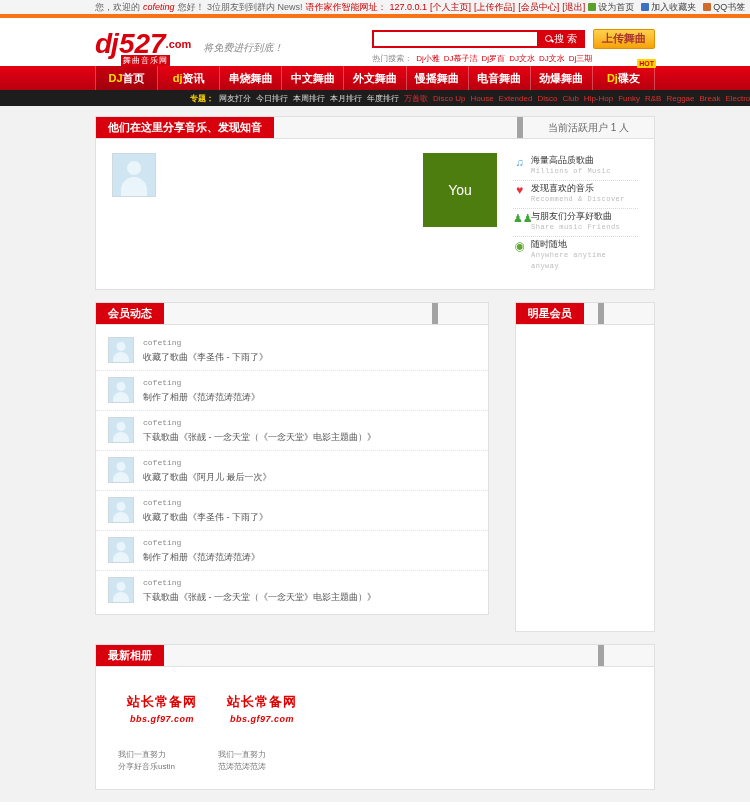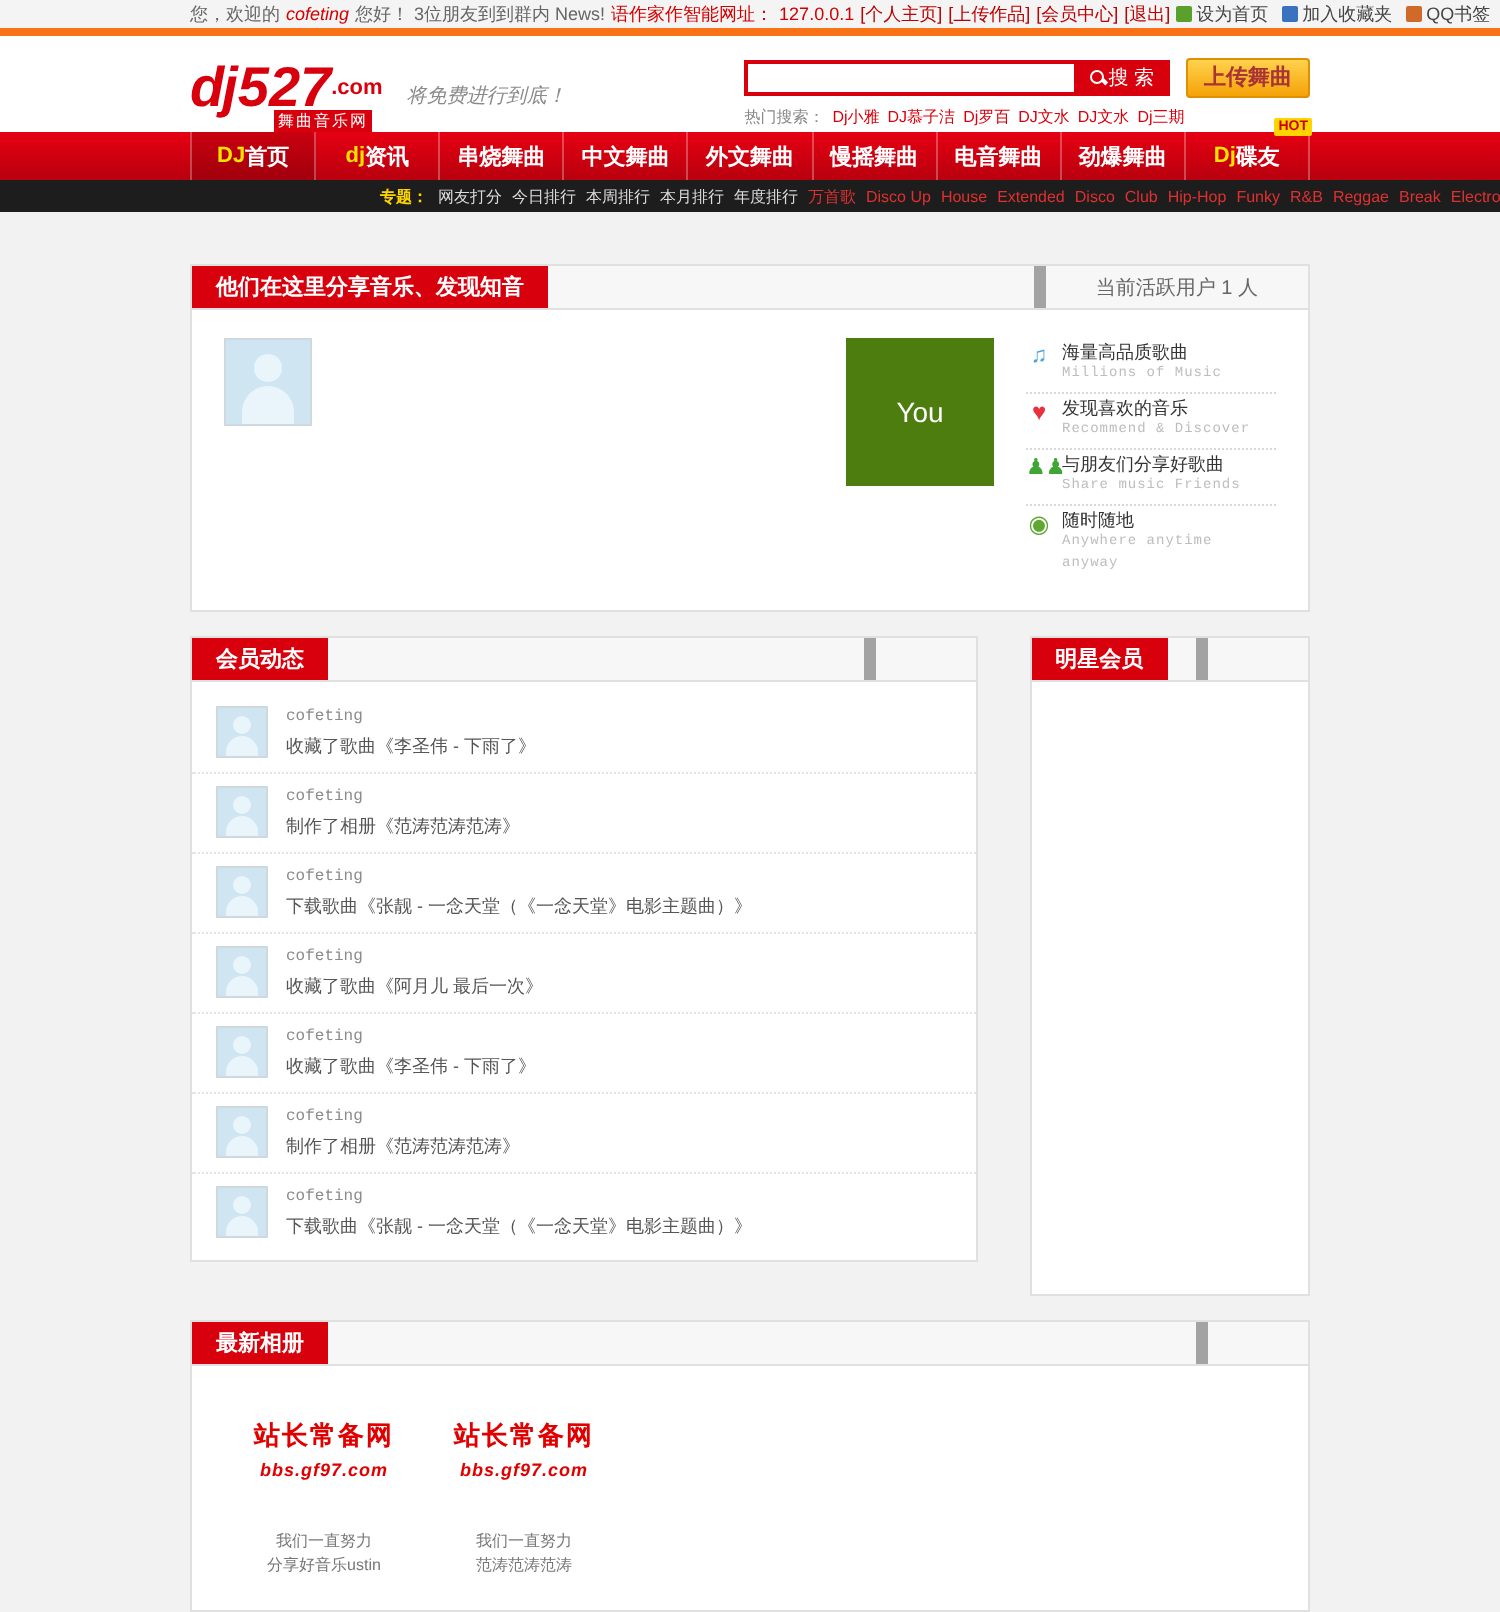--- a/index.html
+++ b/index.html
@@ -84,21 +84,21 @@
   .logo-com{
     font-size:11px;
     font-weight:bold;
     color:#d8000c;
     line-height:26px;
     align-self:flex-end;
     margin-bottom:2px;
   }
   .logo-sub{
     position:absolute;
-    left:42px;
+    left:26px;
     top:24px;
     font-size:8px;
     color:#ffffff;
     background:#d8000c;
     padding:0 2px;
     letter-spacing:1px;
   }
   .slogan{
     margin-left:12px;
     font-size:10px;
@@ -216,21 +216,21 @@
   .sn-label{color:#ffd500;font-weight:bold;}
   .sn-a{color:#dcdcdc;cursor:pointer;}
   .sn-r{color:#e03030;cursor:pointer;}
 
   
   .page{
     background:#f2f2f2;
     padding:10px 0 0 0;
     min-height:calc(806px - 106px);
   }
-  .wrap{width:560px;margin:16px auto;}
+  .wrap{width:560px;margin:0 auto;}
 
   
   .panel{
     background:#fff;
     border:1px solid #e0e0e0;
     margin-bottom:12px;
   }
   .panel-head{
     height:22px;
     background:#f7f7f7;
@@ -331,21 +331,21 @@
     border-radius:8px 8px 0 0;background:#eaf5fb;transform:translateX(-50%);
   }
   .feed-body{flex:1;padding-top:1px;}
   .feed-user{font-size:8px;color:#8b8b8b;font-family:"Liberation Mono",monospace;display:block;margin-bottom:4px;}
   .feed-text{font-size:9px;color:#555;display:block;line-height:12px;}
 
   .side-body{height:306px;}
 
   
   .albums{display:flex;padding:16px 22px;gap:12px;}
-  .album{width:88px;text-align:center;}
+  .album{width:88px;}
   .album-img{
     height:52px;
     display:flex;flex-direction:column;align-items:center;justify-content:center;
     background:#fff;
   }
   .al-t1{color:#e10000;font-size:13px;font-weight:bold;letter-spacing:1px;line-height:16px;}
   .al-t2{color:#e10000;font-size:9px;font-weight:bold;font-style:italic;letter-spacing:.5px;margin-top:4px;}
   .album-cap{margin-top:14px;font-size:8px;color:#777;line-height:12px;}
   .album-cap b{display:block;font-weight:normal;color:#777;}
 

